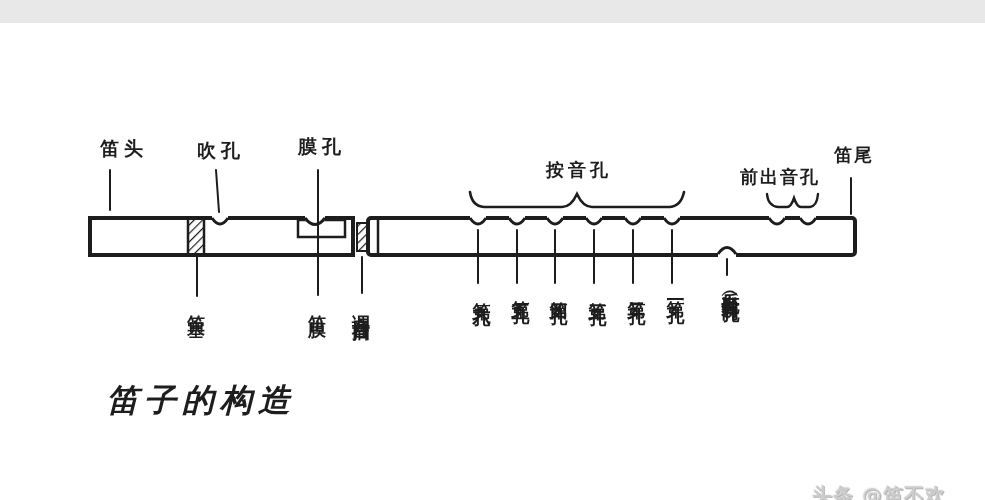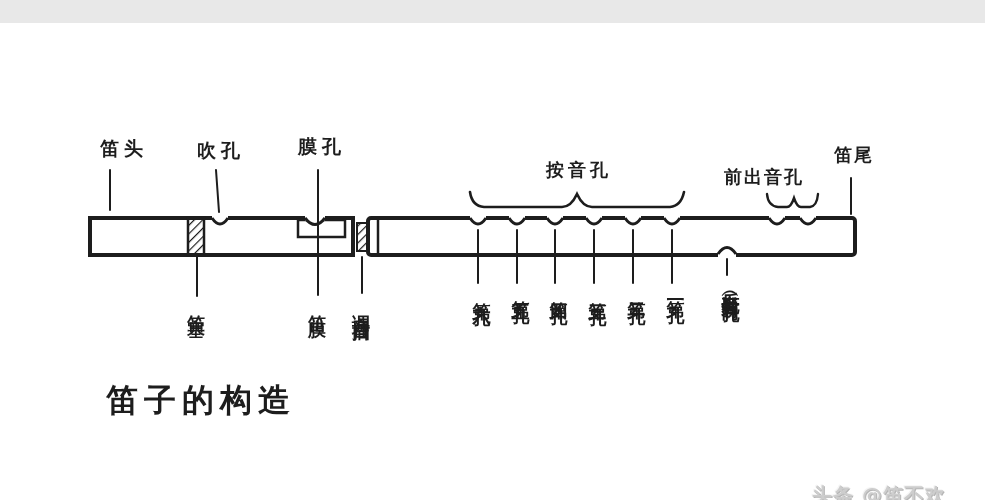--- a/index.html
+++ b/index.html
@@ -39,20 +39,21 @@
   }
   .vlabel.center { transform: translateX(-50%); }
   .title {
     position: absolute;
     left: 106px;
     top: 356px;
     font-size: 32px;
     font-weight: 700;
     letter-spacing: 6px;
     color: var(--ink);
+    font-style: italic;
   }
   .watermark {
     position: absolute;
     left: 812px;
     top: 459px;
     font-size: 20px;
     font-weight: 700;
     letter-spacing: 1px;
     color: var(--watermark);
     text-shadow: 1px 1px 0 #b5b5b5, -1px -1px 0 #f5f5f5;
@@ -146,21 +147,21 @@
       <line x1="633" y1="207" x2="633" y2="260"></line>
       <line x1="672" y1="207" x2="672" y2="260"></line>
       <line x1="727" y1="236" x2="727" y2="252"></line>
     </g>
   </svg>
 
   <div class="lbl hlabel" style="left:100px; top:116px;">笛头</div>
   <div class="lbl hlabel" style="left:197px; top:118px;text-align:right;">吹孔</div>
   <div class="lbl hlabel" style="left:298px; top:116px;font-family:Liberation Mono, monospace;">膜孔</div>
   <div class="lbl hlabel small" style="left:546px; top:138px; letter-spacing:4px;text-align:right;">按音孔</div>
-  <div class="lbl hlabel small" style="left:724px; top:145px;text-align:center;">前出音孔</div>
+  <div class="lbl hlabel small" style="left:740px; top:145px;text-align:center;">前出音孔</div>
   <div class="lbl hlabel small" style="left:834px; top:123px;text-align:right;">笛尾</div>
 
   <div class="lbl vlabel" style="left:186px; top:278px;">笛塞</div>
   <div class="lbl vlabel" style="left:307px; top:278px;">笛膜</div>
   <div class="lbl vlabel" style="left:351px; top:276px;">调音插口</div>
 
   <div class="lbl vlabel center" style="left:481px; top:264px;">第六孔</div>
   <div class="lbl vlabel center" style="left:520px; top:262px;">第五孔</div>
   <div class="lbl vlabel center" style="left:558px; top:263px;">第四孔</div>
   <div class="lbl vlabel center" style="left:597px; top:264px;">第三孔</div>

